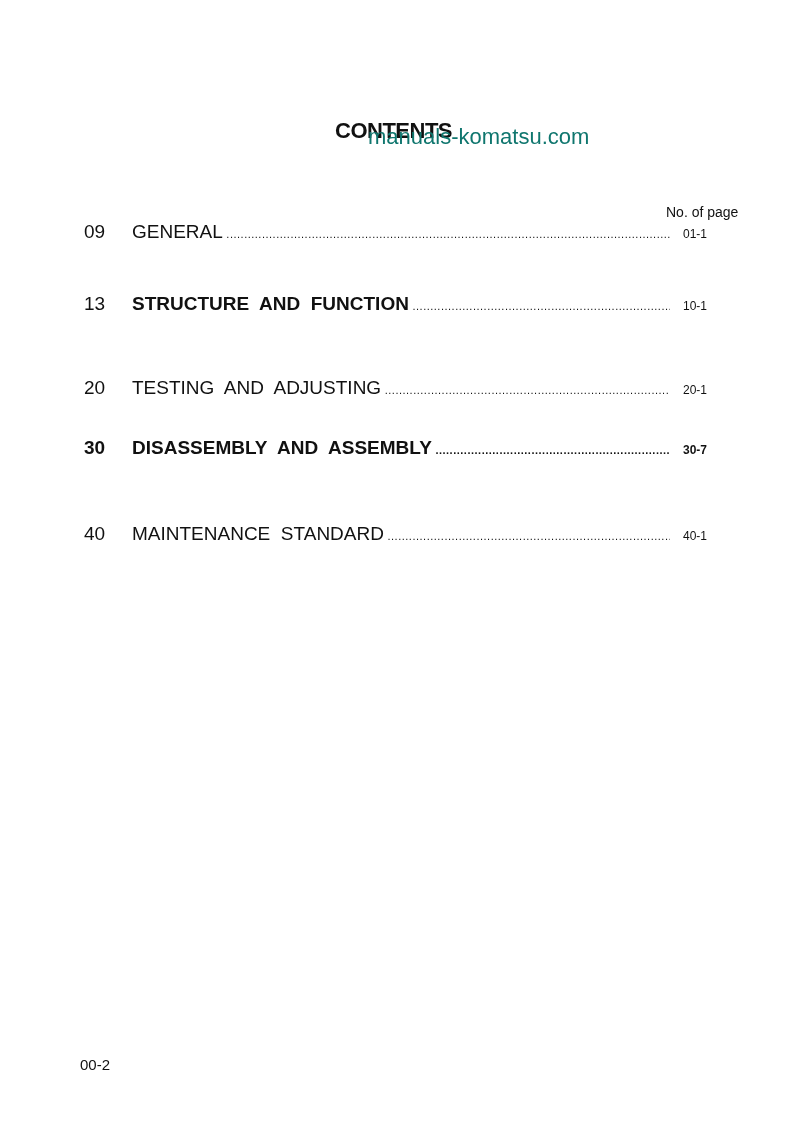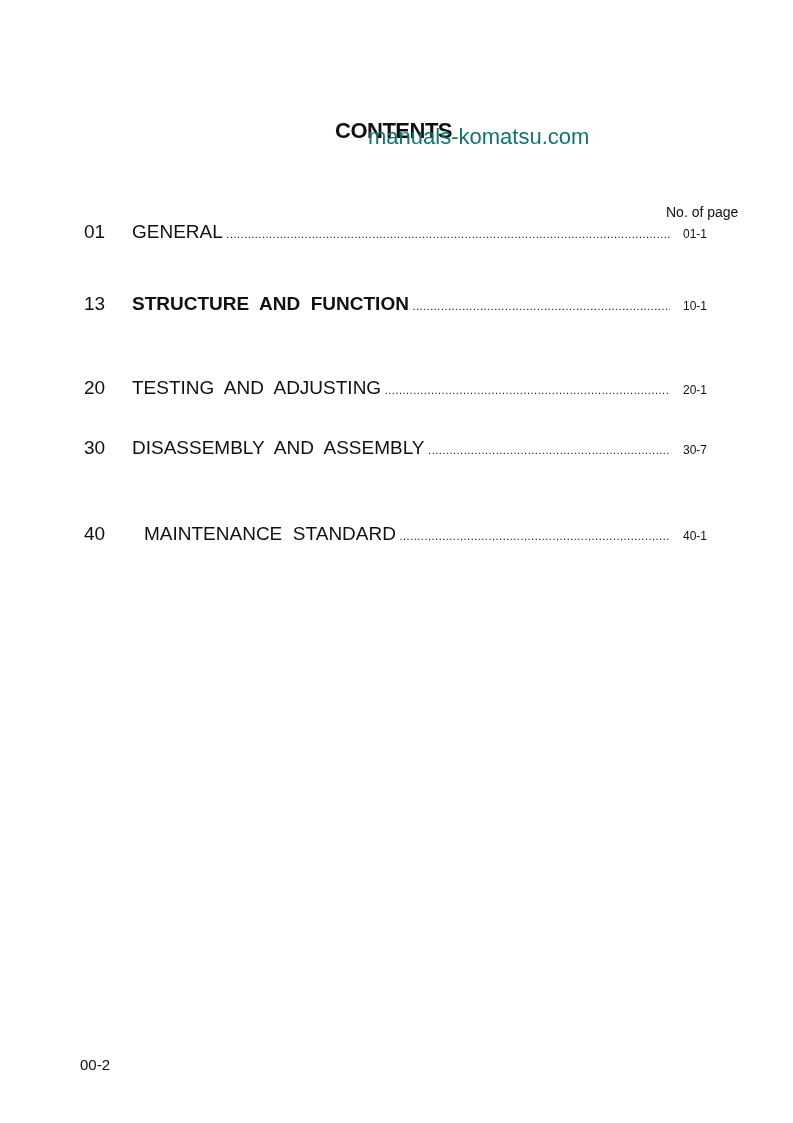--- a/index.html
+++ b/index.html
@@ -16,39 +16,39 @@
 </style>
 </head>
 <body>
 
 <div class="title">CONTENTS</div>
 <div class="watermark">manuals-komatsu.com</div>
 <div class="nop">No. of page</div>
 
 <div id="toc">
     <div class="row" style="top: 221px;">
-      <span class="num">01</span>
+      <span class="num">09</span>
       <span class="lbl"><span style="white-space: pre;">GENERAL</span><span class="dots"> ........................................................................................................................................................................................................</span></span>
       <span class="pg">01-1</span>
     </div>
     <div class="row" style="top: 293px;">
       <span class="num">13</span>
       <span class="lbl"><span style="white-space: pre; font-weight: bold;">STRUCTURE  AND  FUNCTION</span><span class="dots"> ........................................................................................................................................................................................................</span></span>
       <span class="pg">10-1</span>
     </div>
     <div class="row" style="top: 365px; margin-top: 12px;">
       <span class="num">20</span>
       <span class="lbl"><span style="white-space: pre;">TESTING  AND  ADJUSTING</span><span class="dots"> ........................................................................................................................................................................................................</span></span>
       <span class="pg">20-1</span>
     </div>
-    <div class="row" style="top: 437px;">
+    <div class="row" style="top: 437px; font-weight: bold;">
       <span class="num">30</span>
       <span class="lbl"><span style="white-space: pre;">DISASSEMBLY  AND  ASSEMBLY</span><span class="dots"> ........................................................................................................................................................................................................</span></span>
       <span class="pg">30-7</span>
     </div>
     <div class="row" style="top: 523px;">
       <span class="num">40</span>
-      <span class="lbl"><span style="white-space: pre; margin-left: 12px;">MAINTENANCE  STANDARD</span><span class="dots"> ........................................................................................................................................................................................................</span></span>
+      <span class="lbl"><span style="white-space: pre;">MAINTENANCE  STANDARD</span><span class="dots"> ........................................................................................................................................................................................................</span></span>
       <span class="pg">40-1</span>
     </div>
   </div>
 
 <div class="footer">00-2</div>
 
 </body></html>

